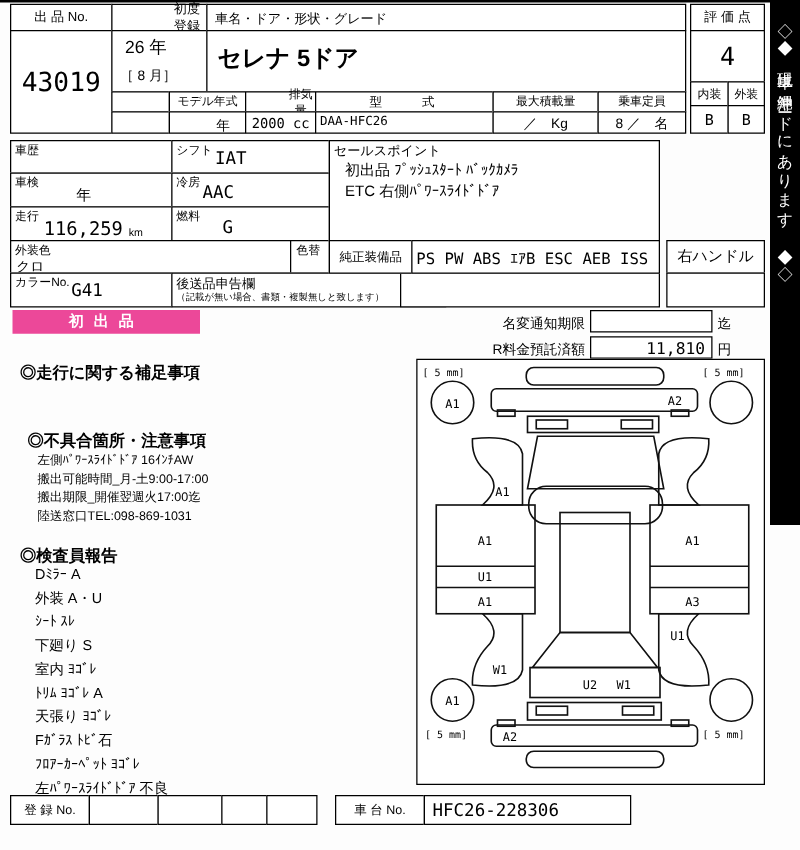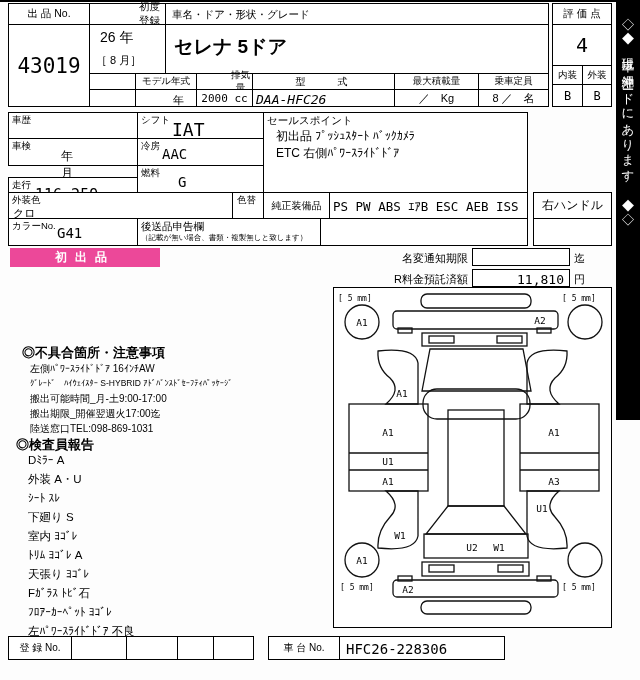--- a/index.html
+++ b/index.html
@@ -49,54 +49,54 @@
   <div class="cell ctr" style="left:135px;top:73px;width:62px;height:17px;font-size:9.5px;">モデル年式</div>
   <div class="cell" style="left:135px;top:89px;width:62px;height:18px;">
     <span class="abs" style="right:12px;top:3px;font-size:11px;">年</span>
   </div>
 
   <div class="cell ctr" style="left:196px;top:73px;width:57px;height:17px;font-size:9.5px;padding-left:32px;">排気量</div>
   <div class="cell ctr mono" style="left:196px;top:89px;width:57px;height:18px;font-size:11px;">2000 cc</div>
 
   <div class="cell ctr" style="left:252px;top:73px;width:143px;height:17px;font-size:10px;letter-spacing:4px;">型　　式</div>
   <div class="cell" style="left:252px;top:89px;width:143px;height:18px;">
-    <span class="abs mono" style="left:3px;top:2px;font-size:13px;font-style:italic;">DAA-HFC26</span>
+    <span class="abs mono" style="left:3px;top:2px;font-size:10px;">DAA-HFC26</span>
   </div>
 
   <div class="cell ctr" style="left:394px;top:73px;width:85px;height:17px;font-size:9.5px;">最大積載量</div>
   <div class="cell ctr" style="left:394px;top:89px;width:85px;height:18px;font-size:11px;">／　Kg</div>
 
   <div class="cell ctr" style="left:478px;top:73px;width:71px;height:17px;font-size:9.5px;">乗車定員</div>
   <div class="cell ctr" style="left:478px;top:89px;width:71px;height:18px;font-size:11px;">8 ／　名</div>
 
   <div class="cell ctr hl" style="left:552px;top:3px;width:60px;height:22px;">評 価 点</div>
   <div class="cell ctr mono" style="left:552px;top:24px;width:60px;height:42px;font-size:20px;">4</div>
   <div class="cell ctr" style="left:552px;top:65px;width:31px;height:20px;font-size:9.5px;">内装</div>
   <div class="cell ctr" style="left:582px;top:65px;width:30px;height:20px;font-size:9.5px;">外装</div>
   <div class="cell ctr mono" style="left:552px;top:84px;width:31px;height:23px;font-size:12px;">B</div>
   <div class="cell ctr mono" style="left:582px;top:84px;width:30px;height:23px;font-size:12px;">B</div>
 
   <div class="cell" style="left:8px;top:112px;width:130px;height:27px;">
     <span class="slbl">車歴</span>
   </div>
   <div class="cell" style="left:137px;top:112px;width:127px;height:27px;">
     <span class="slbl">シフト</span>
-    <span class="abs mono" style="left:34px;top:6px;font-size:18px;">IAT</span>
+    <span class="abs mono" style="left:34px;top:6px;font-size:14px;">IAT</span>
   </div>
 
   <div class="cell" style="left:8px;top:138px;width:130px;height:28px;">
     <span class="slbl">車検</span>
     <span class="abs" style="left:52px;top:9px;font-size:12px;letter-spacing:14px;">年　月</span>
   </div>
   <div class="cell" style="left:137px;top:138px;width:127px;height:28px;">
     <span class="slbl">冷房</span>
     <span class="abs mono" style="left:24px;top:7px;font-size:14px;">AAC</span>
   </div>
 
-  <div class="cell" style="left:8px;top:165px;width:130px;height:28px;margin-top:12px;">
+  <div class="cell" style="left:8px;top:165px;width:130px;height:28px;">
     <span class="slbl">走行</span>
     <span class="abs mono" style="left:26px;top:8px;font-size:15px;">116,259</span>
     <span class="abs" style="left:94px;top:15px;font-size:8.5px;">km</span>
   </div>
   <div class="cell" style="left:137px;top:165px;width:127px;height:28px;">
     <span class="slbl">燃料</span>
     <span class="abs mono" style="left:40px;top:8px;font-size:14px;">G</span>
   </div>
 
   <div class="cell" style="left:8px;top:192px;width:225px;height:27px;">
@@ -134,25 +134,25 @@
   <div class="abs" style="left:350px;top:251px;width:118px;font-size:11px;text-align:right;">名変通知期限</div>
   <div class="cell" style="left:472px;top:248px;width:98px;height:18px;"></div>
   <div class="abs" style="left:574px;top:251px;font-size:11px;">迄</div>
 
   <div class="abs" style="left:350px;top:272px;width:118px;font-size:11px;text-align:right;">R料金預託済額</div>
   <div class="cell" style="left:472px;top:269px;width:98px;height:18px;">
     <span class="abs mono" style="right:5px;top:2px;font-size:13px;">11,810</span>
   </div>
   <div class="abs" style="left:574px;top:272px;font-size:11px;">円</div>
 
+  <div class="sec-title" style="left:16px;top:289px;">◎走行に関する補足事項</div>
 
   <div class="sec-title" style="left:22px;top:344px;">◎不具合箇所・注意事項</div>
   <div class="abs" style="left:30px;top:361px;">
     <div class="note-line">左側ﾊﾟﾜｰｽﾗｲﾄﾞﾄﾞｱ 16ｲﾝﾁAW</div>
-    <div class="note-line" style="font-size:8.5px;">ｸﾞﾚｰﾄﾞ　ﾊｲｳｪｲｽﾀｰ S-HYBRID ｱﾄﾞﾊﾞﾝｽﾄﾞｾｰﾌﾃｨﾊﾟｯｹｰｼﾞ</div>
     <div class="note-line">搬出可能時間_月-土9:00-17:00</div>
     <div class="note-line">搬出期限_開催翌週火17:00迄</div>
     <div class="note-line">陸送窓口TEL:098-869-1031</div>
   </div>
 
   <div class="sec-title" style="left:16px;top:436px;">◎検査員報告</div>
   <div class="abs" style="left:28px;top:451px;">
     <div class="insp-line">Dﾐﾗｰ A</div>
     <div class="insp-line">外装 A・U</div>
     <div class="insp-line">ｼｰﾄ ｽﾚ</div>

